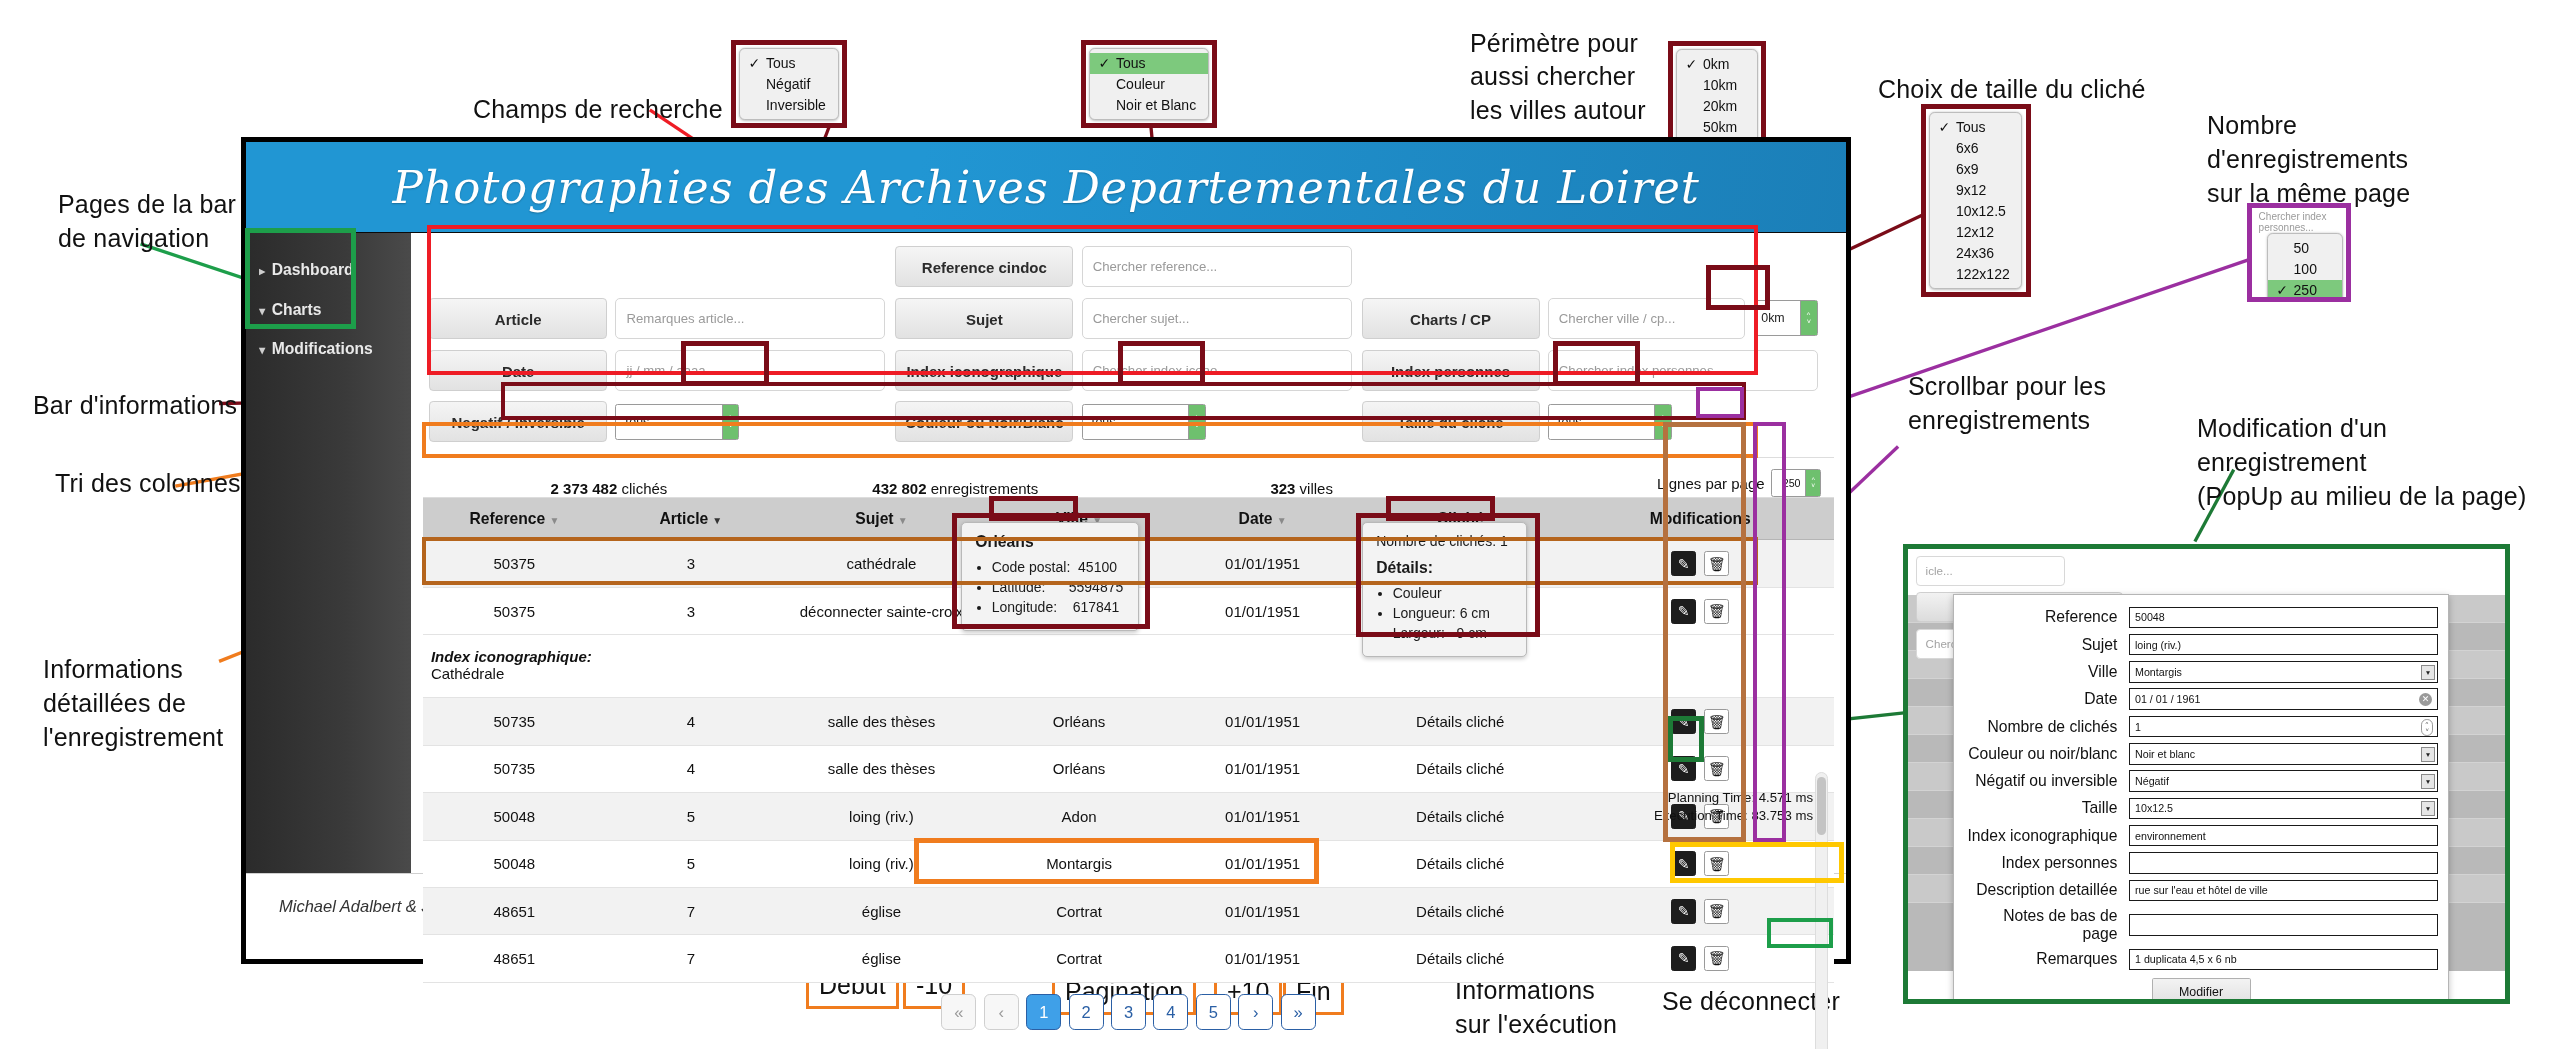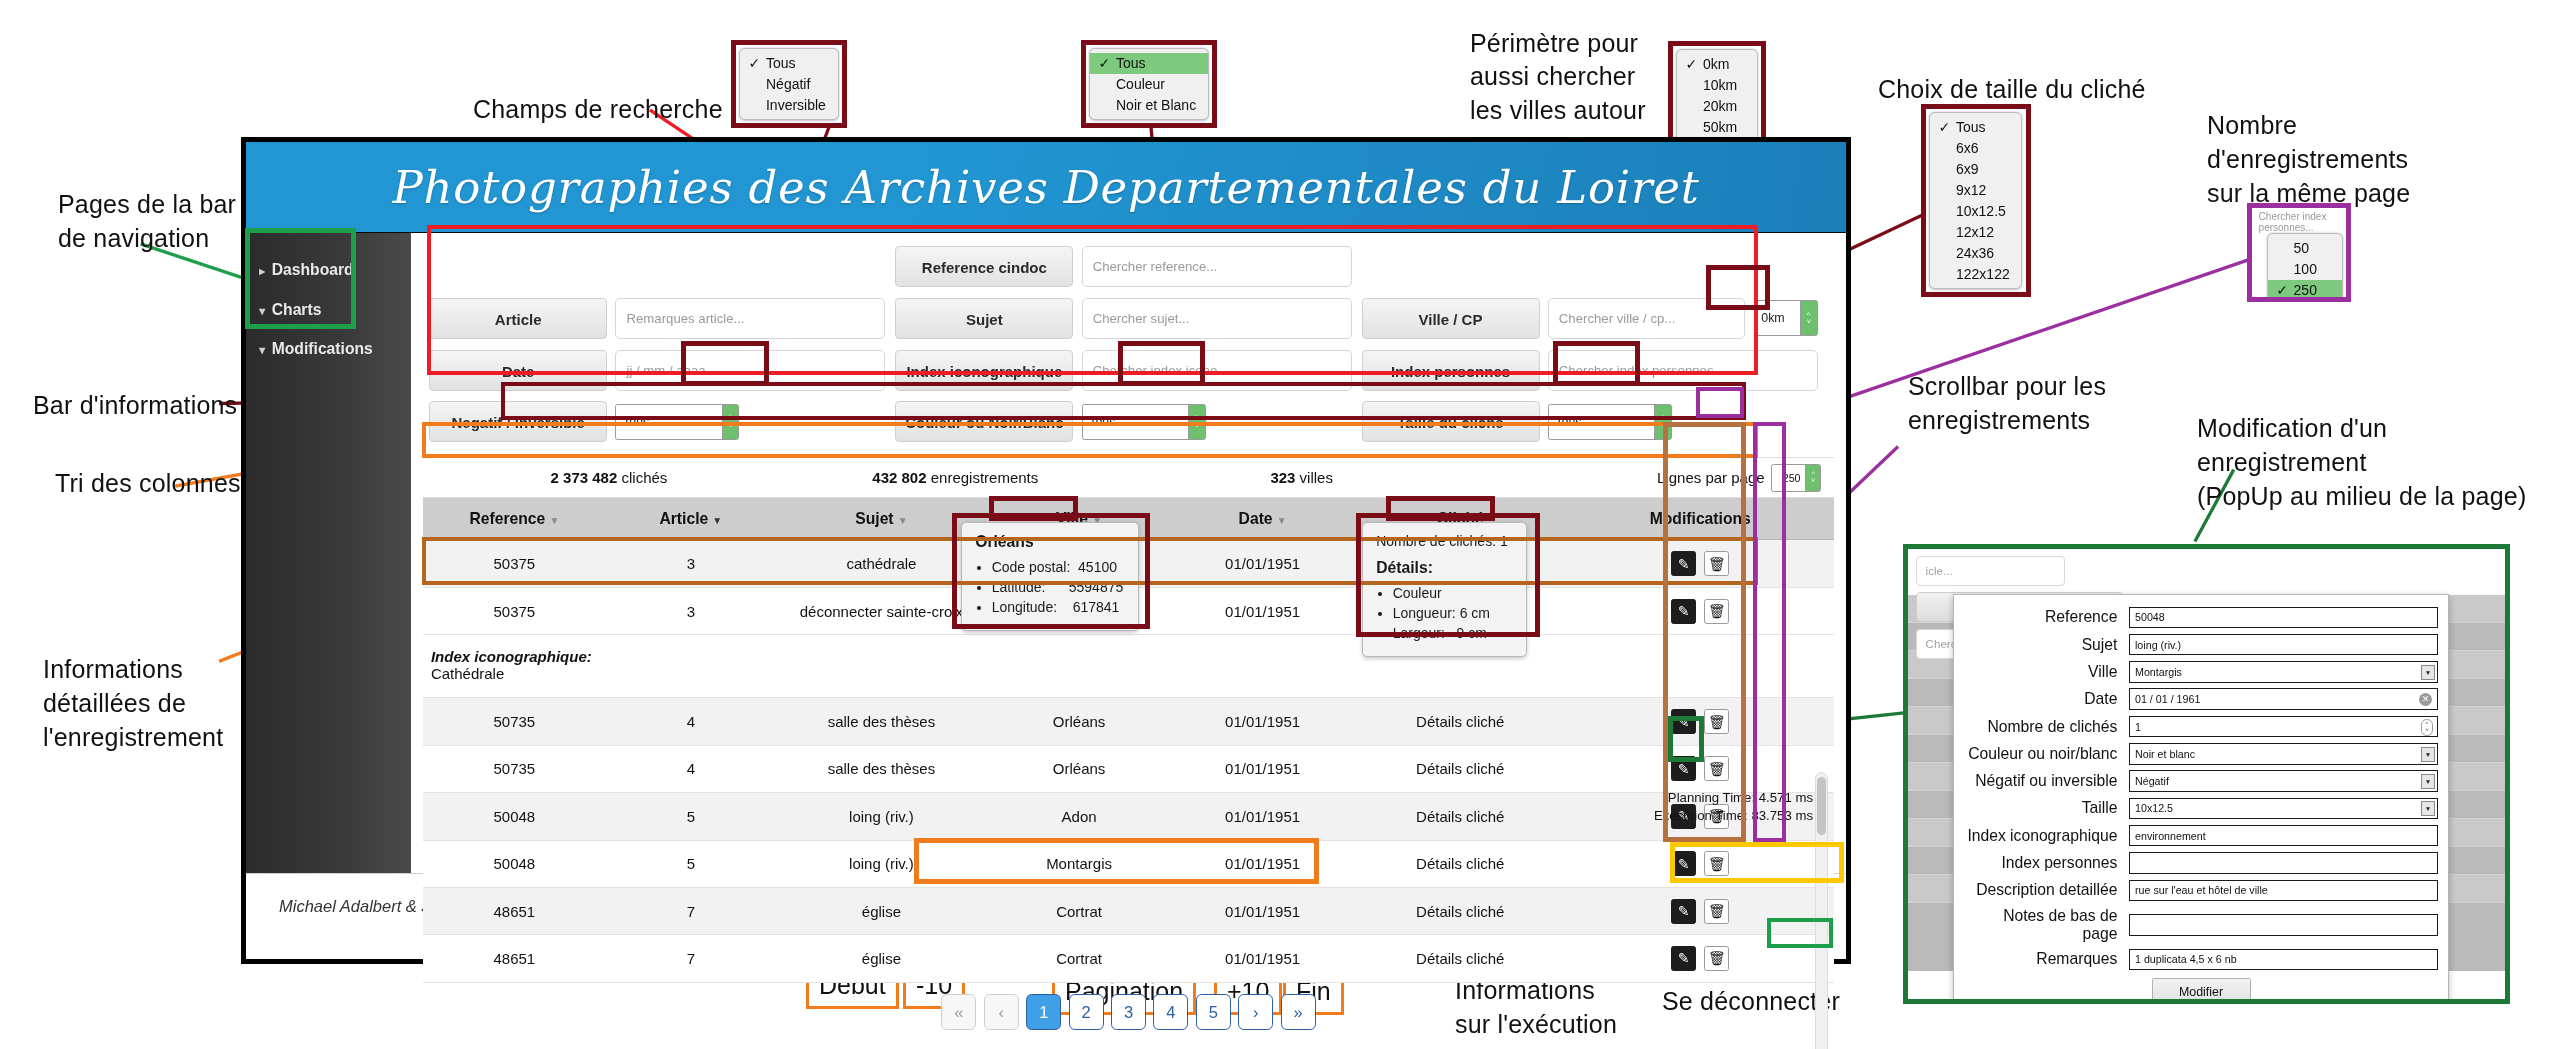--- a/index.html
+++ b/index.html
@@ -66,21 +66,21 @@
   .sel .spin {
     width:16.5px; align-self:stretch; background:#6ec06e;
     display:flex; flex-direction:column; align-items:center; justify-content:center;
     color:#fff; font-size:7.4px; line-height:7.4px; border-left:0.8px solid #9a9a9a;
   }
   .sel.small { min-width:64px; }
   .sel.wide { min-width:124px; }
 
   
   .infobar {
-    display:flex; align-items:center; height:41px; border-top:0.8px solid #ddd;
+    display:flex; align-items:flex-end; height:41px; border-top:0.8px solid #ddd;
     border-bottom:0.8px solid #ddd; font-size:15px; color:#111; padding:0 13.2px;
   }
   .infobar .seg { flex:1; text-align:center; }
   .infobar .seg b { font-weight:bold; }
   .infobar .seg.right { display:flex; align-items:center; justify-content:flex-end; gap:6.6px; }
   .lpp-sel {
     height:28px; min-width:50px; border:0.8px solid #9a9a9a; border-radius:2.5px;
     background:#fff; display:flex; align-items:center; font-size:10.7px; padding-left:5.8px;
   }
   .lpp-sel .spin { width:15px; align-self:stretch; background:#6ec06e; display:flex;
@@ -423,21 +423,21 @@
           <div class="srow">
             <div class="scell">
               <div class="lbl">Article</div>
               <div class="inp">Remarques article...</div>
             </div>
             <div class="scell">
               <div class="lbl">Sujet</div>
               <div class="inp">Chercher sujet...</div>
             </div>
             <div class="scell">
-              <div class="lbl">Ville / CP</div>
+              <div class="lbl">Charts / CP</div>
               <div class="inp">Chercher ville / cp...</div>
               <div class="sel small">
                 <span class="val">0km</span>
                 <span class="spin">^<br>˅</span>
               </div>
             </div>
           </div>
 
           <div class="srow">
             <div class="scell">

